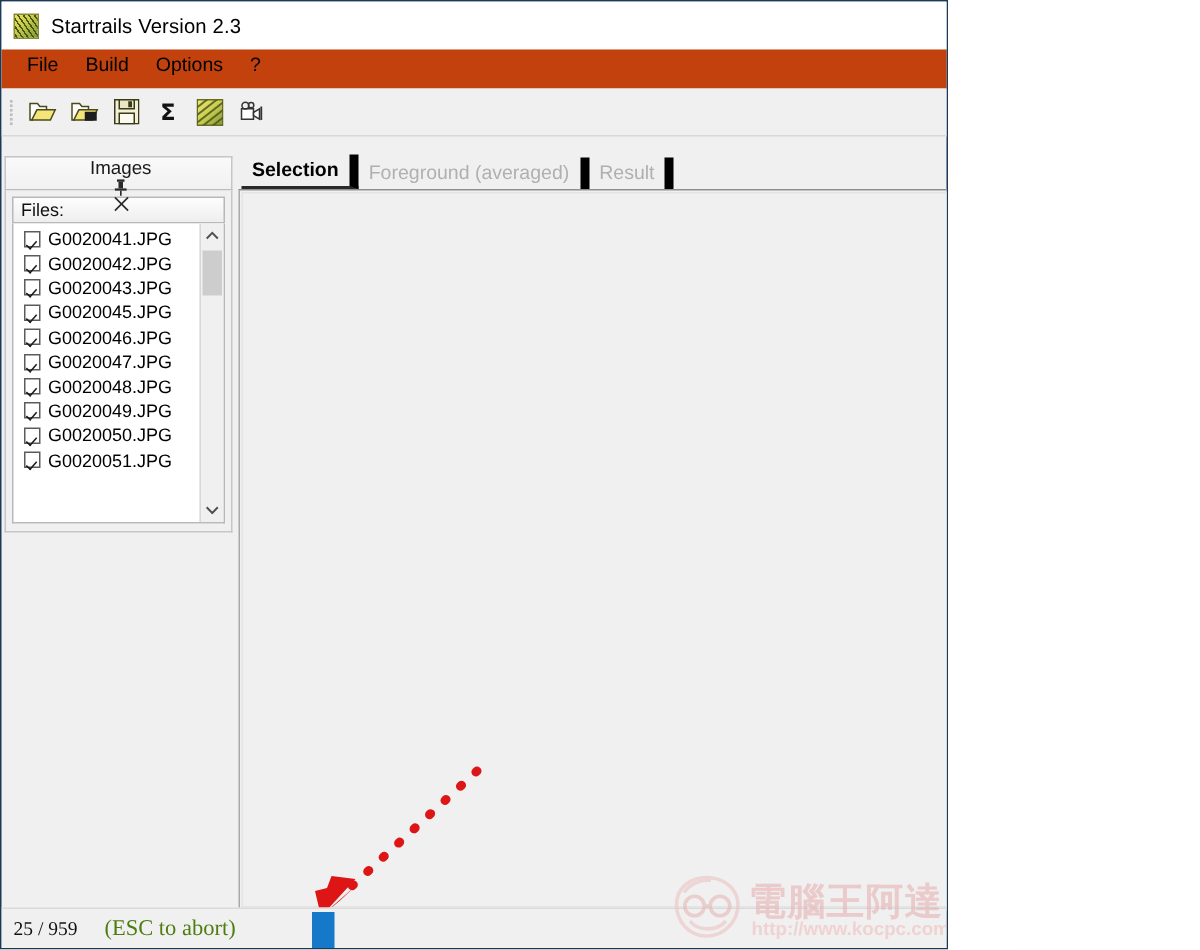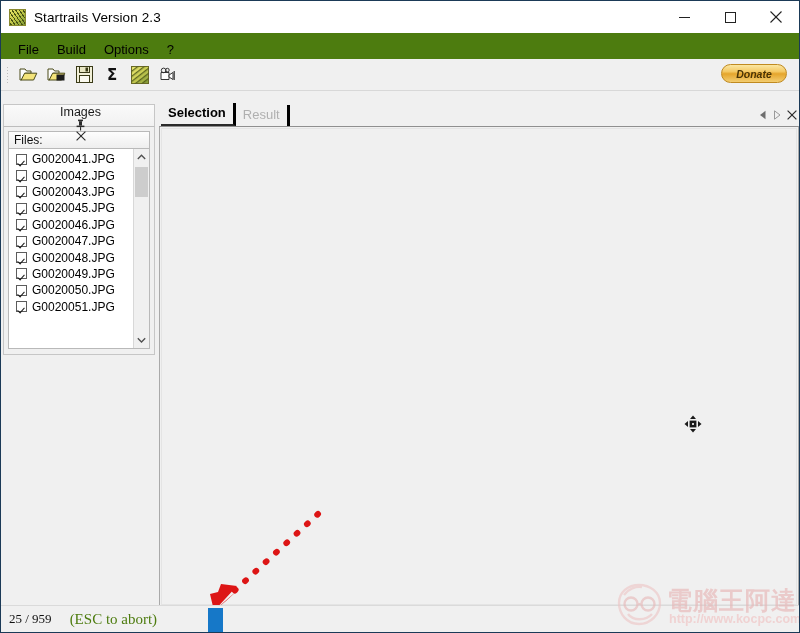--- a/index.html
+++ b/index.html
@@ -6,21 +6,21 @@
     margin: 0;
     padding: 0;
     background: #ffffff;
   }
   body {
     font-family: "Liberation Sans", sans-serif;
     -webkit-font-smoothing: antialiased;
   }
   #app {
     position: relative;
-    width: 800px;
+    width: 632px;
     height: 633px;
     overflow: hidden;
     background: #f0f0f0;
     border: 1px solid #1b3a57;
     box-sizing: border-box;
   }
 
   
   .titlebar {
     position: absolute;
@@ -73,23 +73,23 @@
     color: #000;
   }
   .win-btn svg { display: block; }
 
   
   .menubar {
     position: absolute;
     left: 0; top: 32px;
     width: 798px;
     height: 26px;
-    background: #4d7c0f;
-    display: flex;
-    align-items: flex-end;
+    background: #c2410c;
+    display: flex;
+    align-items: flex-start;
     padding-left: 8px;
     box-sizing: border-box;
   }
   .menu-item {
     font-size: 13px;
     color: #000;
     padding: 2px 9px;
   }
 
   
@@ -260,21 +260,21 @@
     left: 160px;
     top: 102px;
     width: 638px;
     height: 23px;
     display: flex;
     align-items: flex-end;
   }
   .tab {
     font-size: 13px;
     padding: 2px 7px 3px 7px;
-    border-right: 3px solid #000000;
+    border-right: 6px solid #000000;
     line-height: 16px;
     white-space: nowrap;
   }
   .tab.active {
     font-weight: bold;
     color: #000;
     border-bottom: 2px solid #2a2a2a;
   }
   .tab.inactive { color: #b0b0b0; }
   .tab-nav {
@@ -578,20 +578,21 @@
               </svg>
           </div>
         </div>
       </div>
     </div>
   </div>
 
 
   <div class="tabstrip">
     <div class="tab active">Selection</div>
+    <div class="tab inactive">Foreground (averaged)</div>
     <div class="tab inactive">Result</div>
     <div class="tab-nav">
       <span>
         <svg width="8" height="10" viewBox="0 0 8 10">
             <polygon points="6.5,0.8 6.5,9.2 1,5" fill="#6e6e6e"></polygon>
           </svg>
       </span>
       <span>
         <svg width="8" height="10" viewBox="0 0 8 10">
             <polygon points="1.5,0.8 1.5,9.2 7,5" fill="none" stroke="#9a9a9a" stroke-width="1"></polygon>

